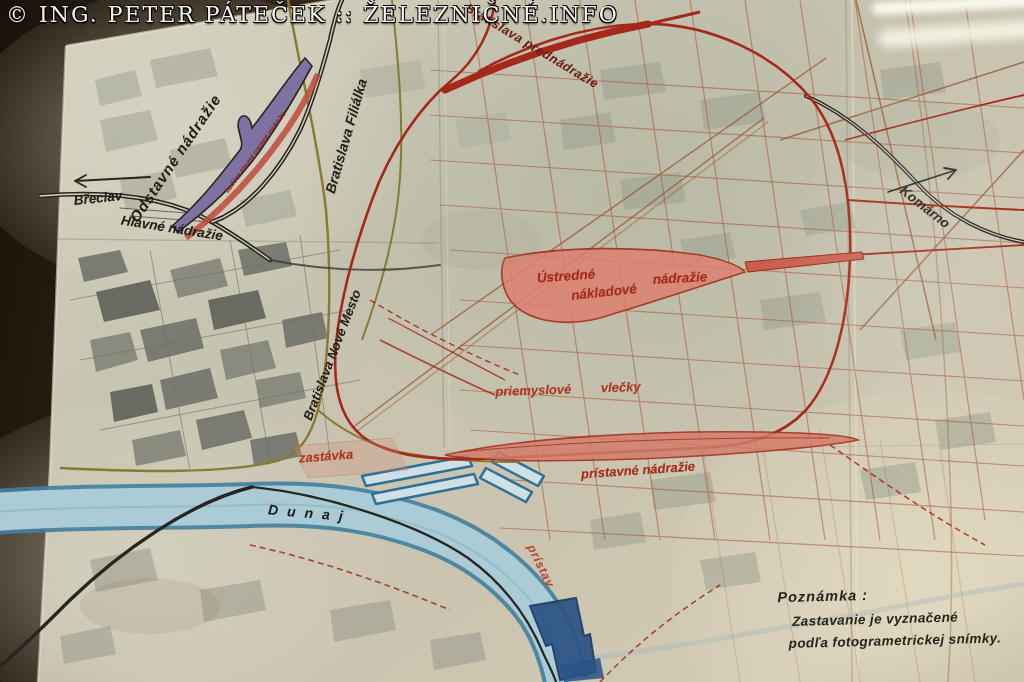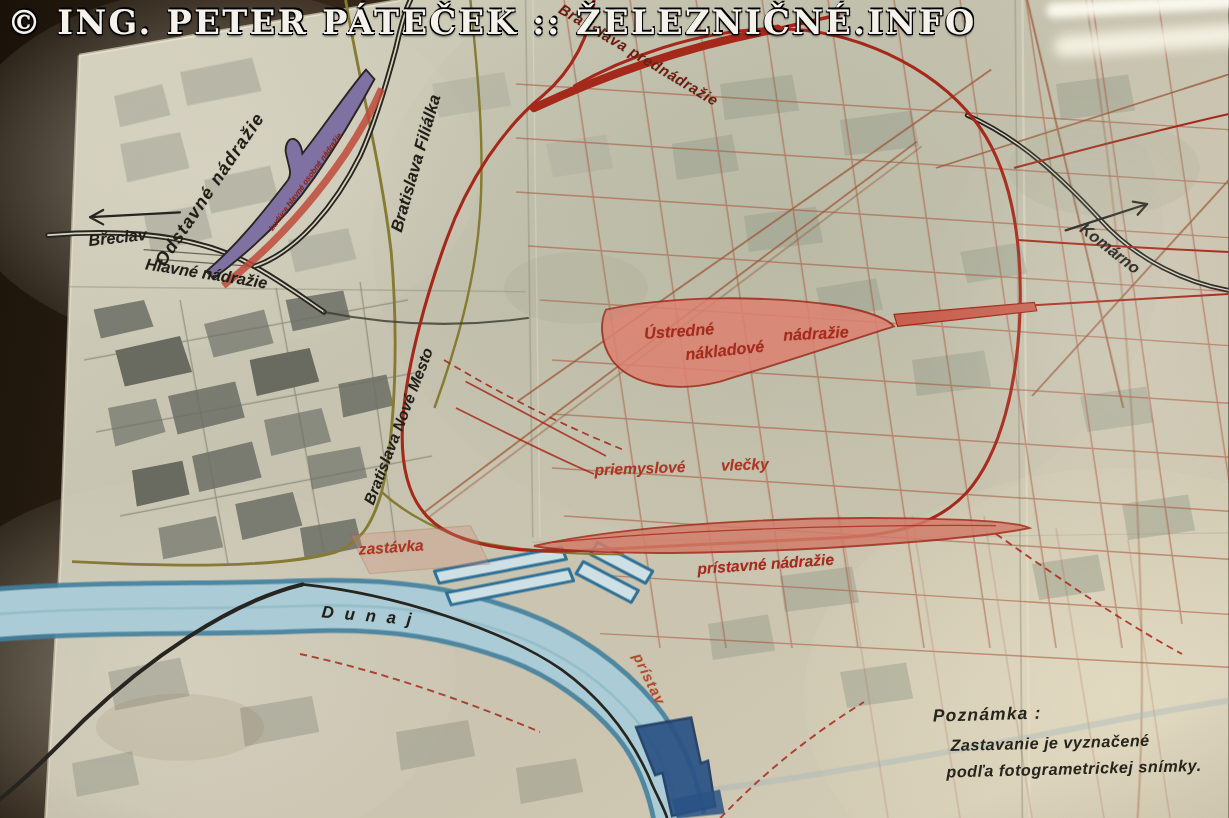--- a/index.html
+++ b/index.html
@@ -14,21 +14,21 @@
     transform:translate(-50%,-50%);
     font-family:"Liberation Sans",sans-serif;
     font-weight:bold;font-style:italic;
     text-shadow:0 0 1px rgba(90,80,60,.25);
   }
   .lbl.black{color:#201e18;}
   .lbl.red{color:#a8281a;}
   .lbl.darkred{color:#6e1b10;}
   #watermark{
     position:absolute;left:6px;top:2px;
-    font-family:"DejaVu Serif",serif;font-weight:bold;font-size:28px;
+    font-family:"DejaVu Serif",serif;font-weight:normal;font-size:22px;
     color:#f4f2ea;letter-spacing:2px;
     text-shadow:1px 1px 0 #000,-1px 1px 0 #000,1px -1px 0 #000,0 2px 2px rgba(0,0,0,.8);
     z-index:40;
   }
   #note{
     position:absolute;left:778px;top:586px;width:250px;z-index:20;
     color:#26241d;font-style:italic;transform:rotate(-1.5deg);
     font-family:"Liberation Sans",sans-serif;
   }
   #note .note-title{font-size:14.5px;font-weight:bold;letter-spacing:1px;}

